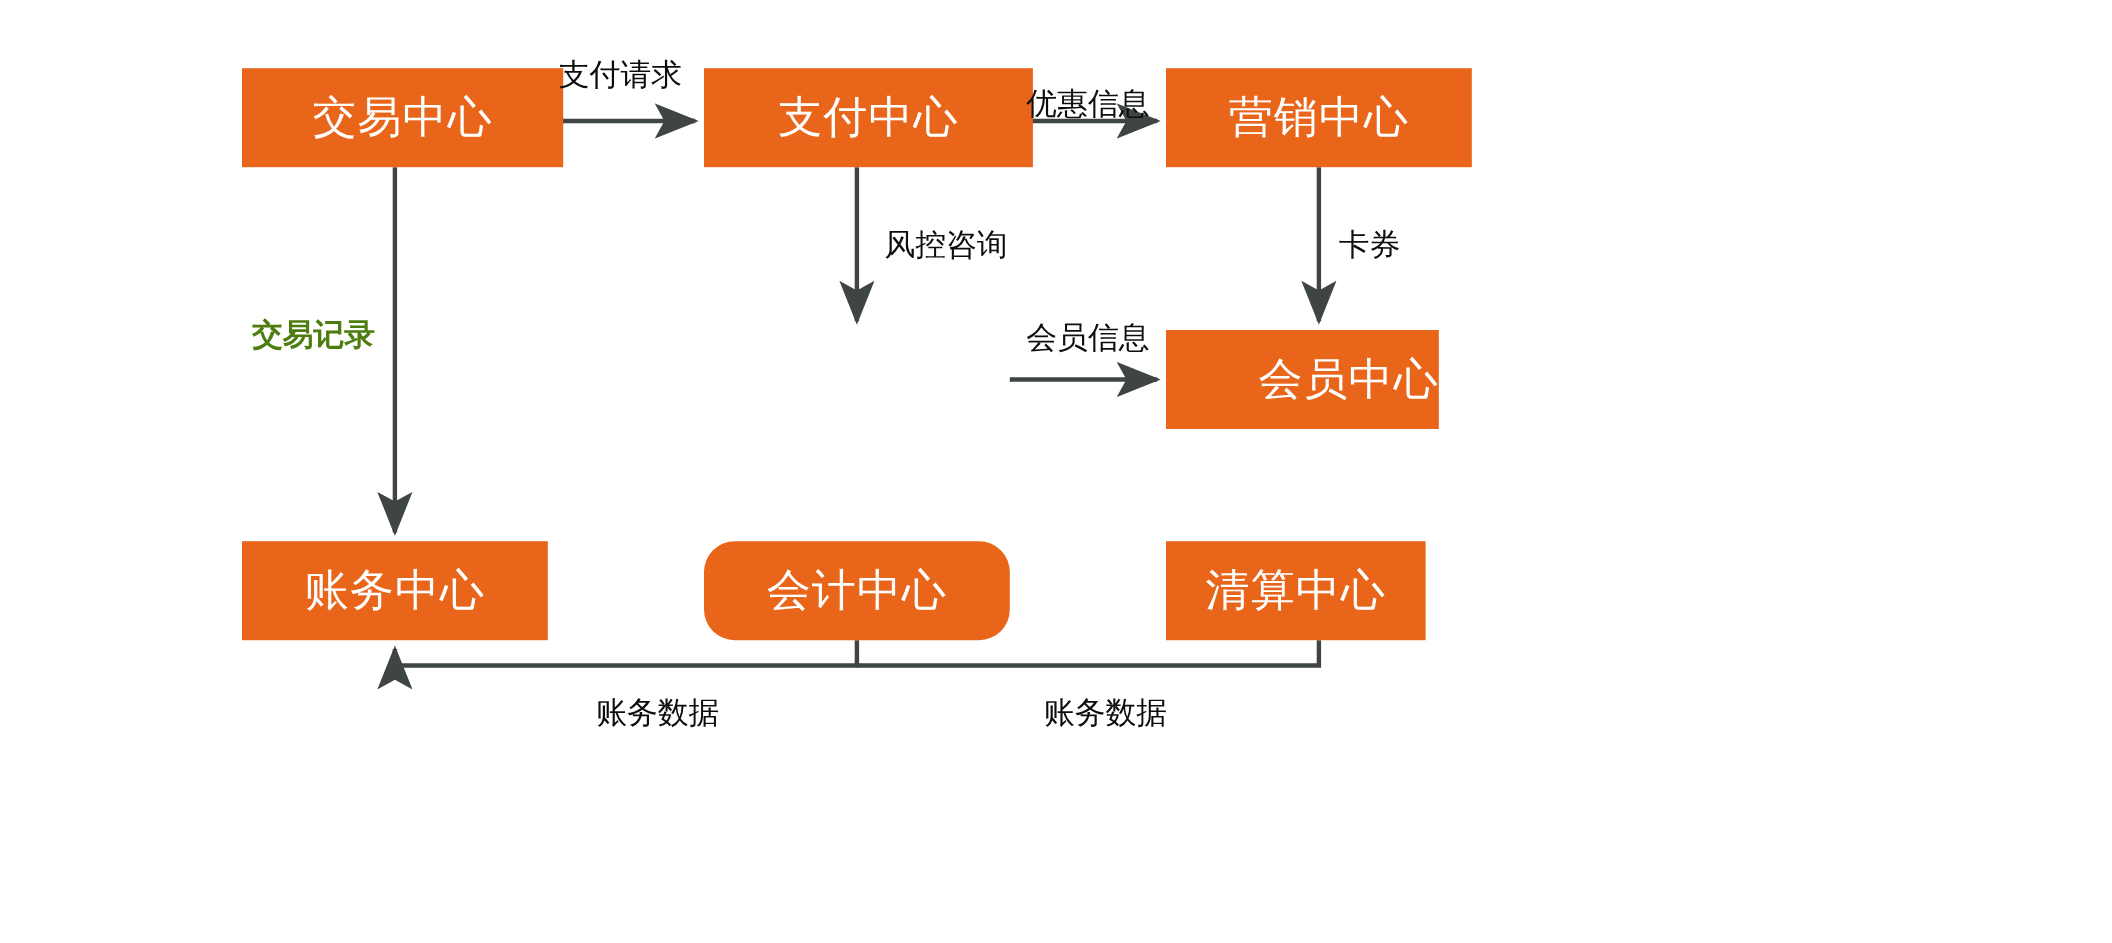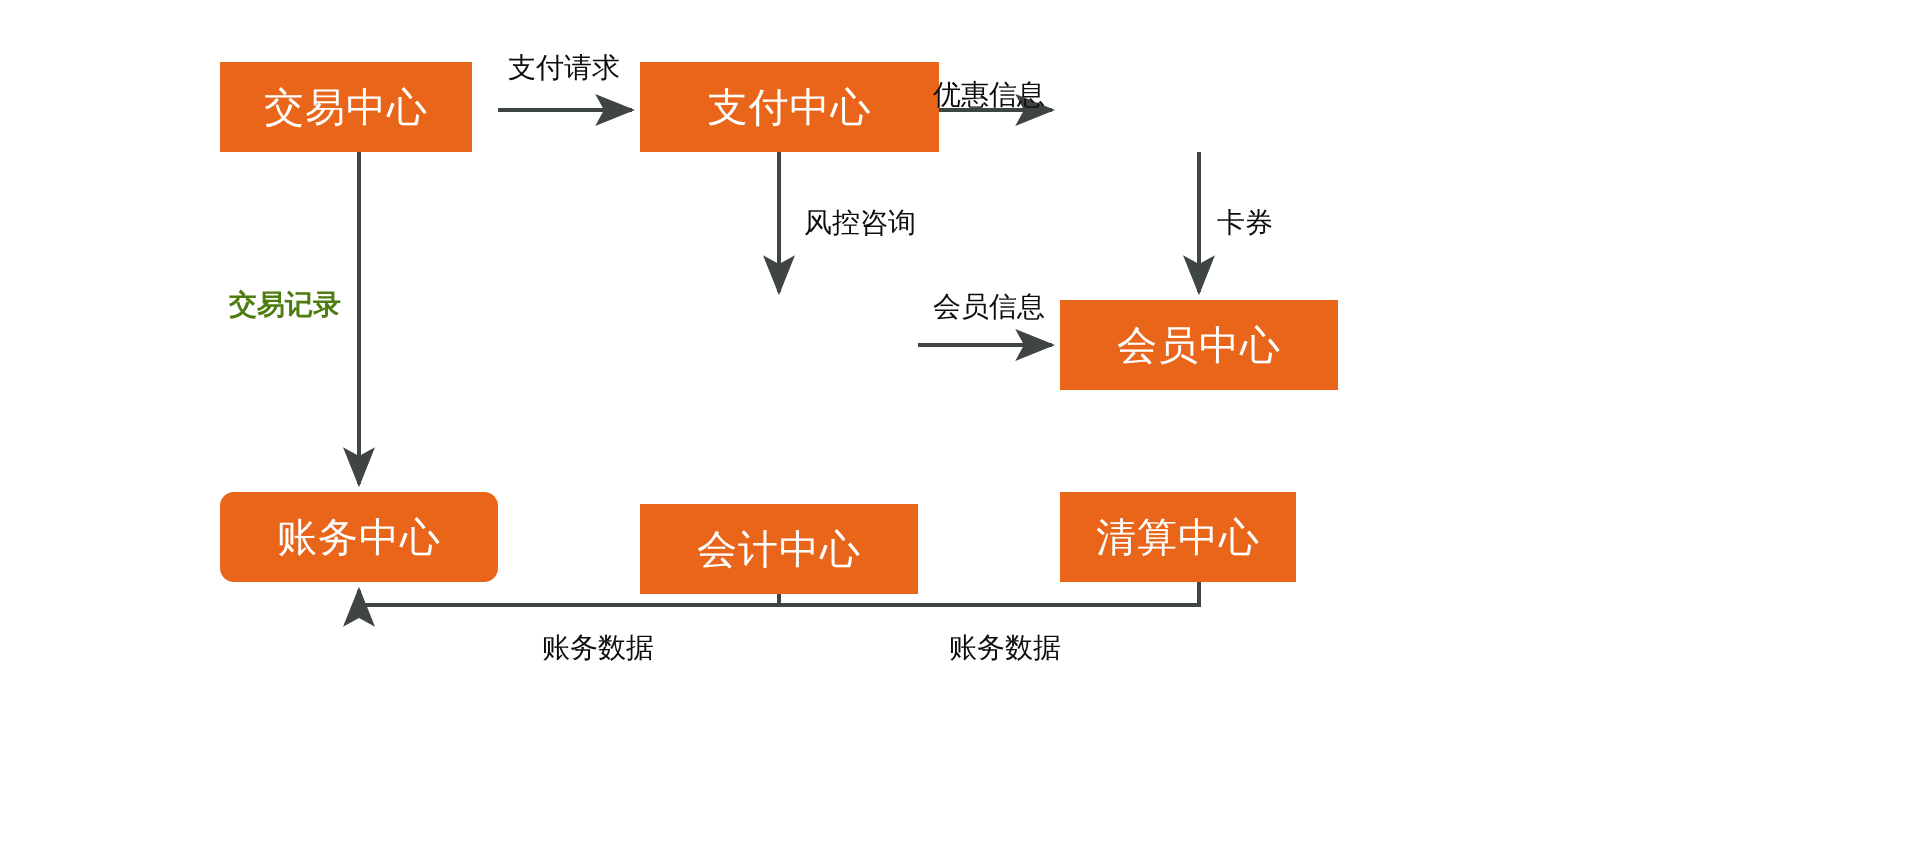--- a/index.html
+++ b/index.html
@@ -87,39 +87,42 @@
 
     <g>
       <path d="M779,582 L779,605 L359,605 L359,590" stroke="#3F4445" stroke-width="4" fill="none" stroke-linejoin="miter" marker-end="url(#arrowhead)"></path>
     </g>
 
     <g>
       <path d="M1199,582 L1199,605 L779,605" stroke="#3F4445" stroke-width="4" fill="none" stroke-linejoin="miter"></path>
     </g>
   </svg>
 
-  <div class="node" style="left: 220px; top: 62px; width: 252px; height: 90px; background: rgb(232, 101, 26); color: rgb(255, 255, 255);">
+  <div class="node" style="left: 220px; top: 62px; width: 292px; height: 90px; background: rgb(232, 101, 26); color: rgb(255, 255, 255);">
     <span>交易中心</span>
   </div>
 
   <div class="node" style="left: 640px; top: 62px; width: 299px; height: 90px; background: rgb(232, 101, 26); color: rgb(255, 255, 255);">
     <span>支付中心</span>
   </div>
 
+  <div class="node" style="left: 1060px; top: 62px; width: 278px; height: 90px; background: rgb(232, 101, 26); color: rgb(255, 255, 255);">
+    <span>营销中心</span>
+  </div>
 
 
-  <div class="node" style="left: 1060px; top: 300px; width: 278px; height: 90px; background: rgb(232, 101, 26); color: rgb(255, 255, 255);">
+  <div class="node" style="left: 1060px; top: 300px; width: 248px; height: 90px; background: rgb(232, 101, 26); color: rgb(255, 255, 255); justify-content: flex-end;">
     <span>会员中心</span>
   </div>
 
-  <div class="node" style="left: 220px; top: 492px; width: 278px; height: 90px; background: rgb(232, 101, 26); color: rgb(255, 255, 255); border-radius: 14px;">
+  <div class="node" style="left: 220px; top: 492px; width: 278px; height: 90px; background: rgb(232, 101, 26); color: rgb(255, 255, 255);">
     <span>账务中心</span>
   </div>
 
-  <div class="node" style="left: 640px; top: 504px; width: 278px; height: 90px; background: rgb(232, 101, 26); color: rgb(255, 255, 255);">
+  <div class="node" style="left: 640px; top: 492px; width: 278px; height: 90px; background: rgb(232, 101, 26); color: rgb(255, 255, 255); border-radius: 28px;">
     <span>会计中心</span>
   </div>
 
   <div class="node" style="left: 1060px; top: 492px; width: 236px; height: 90px; background: rgb(232, 101, 26); color: rgb(255, 255, 255);">
     <span>清算中心</span>
   </div>
 
   <div class="edge-label" style="left: 564px; top: 68px; color: rgb(13, 13, 13);">支付请求</div>
 
   <div class="edge-label" style="left: 989px; top: 68px; color: rgb(13, 13, 13); margin-top: 27px;">优惠信息</div>

